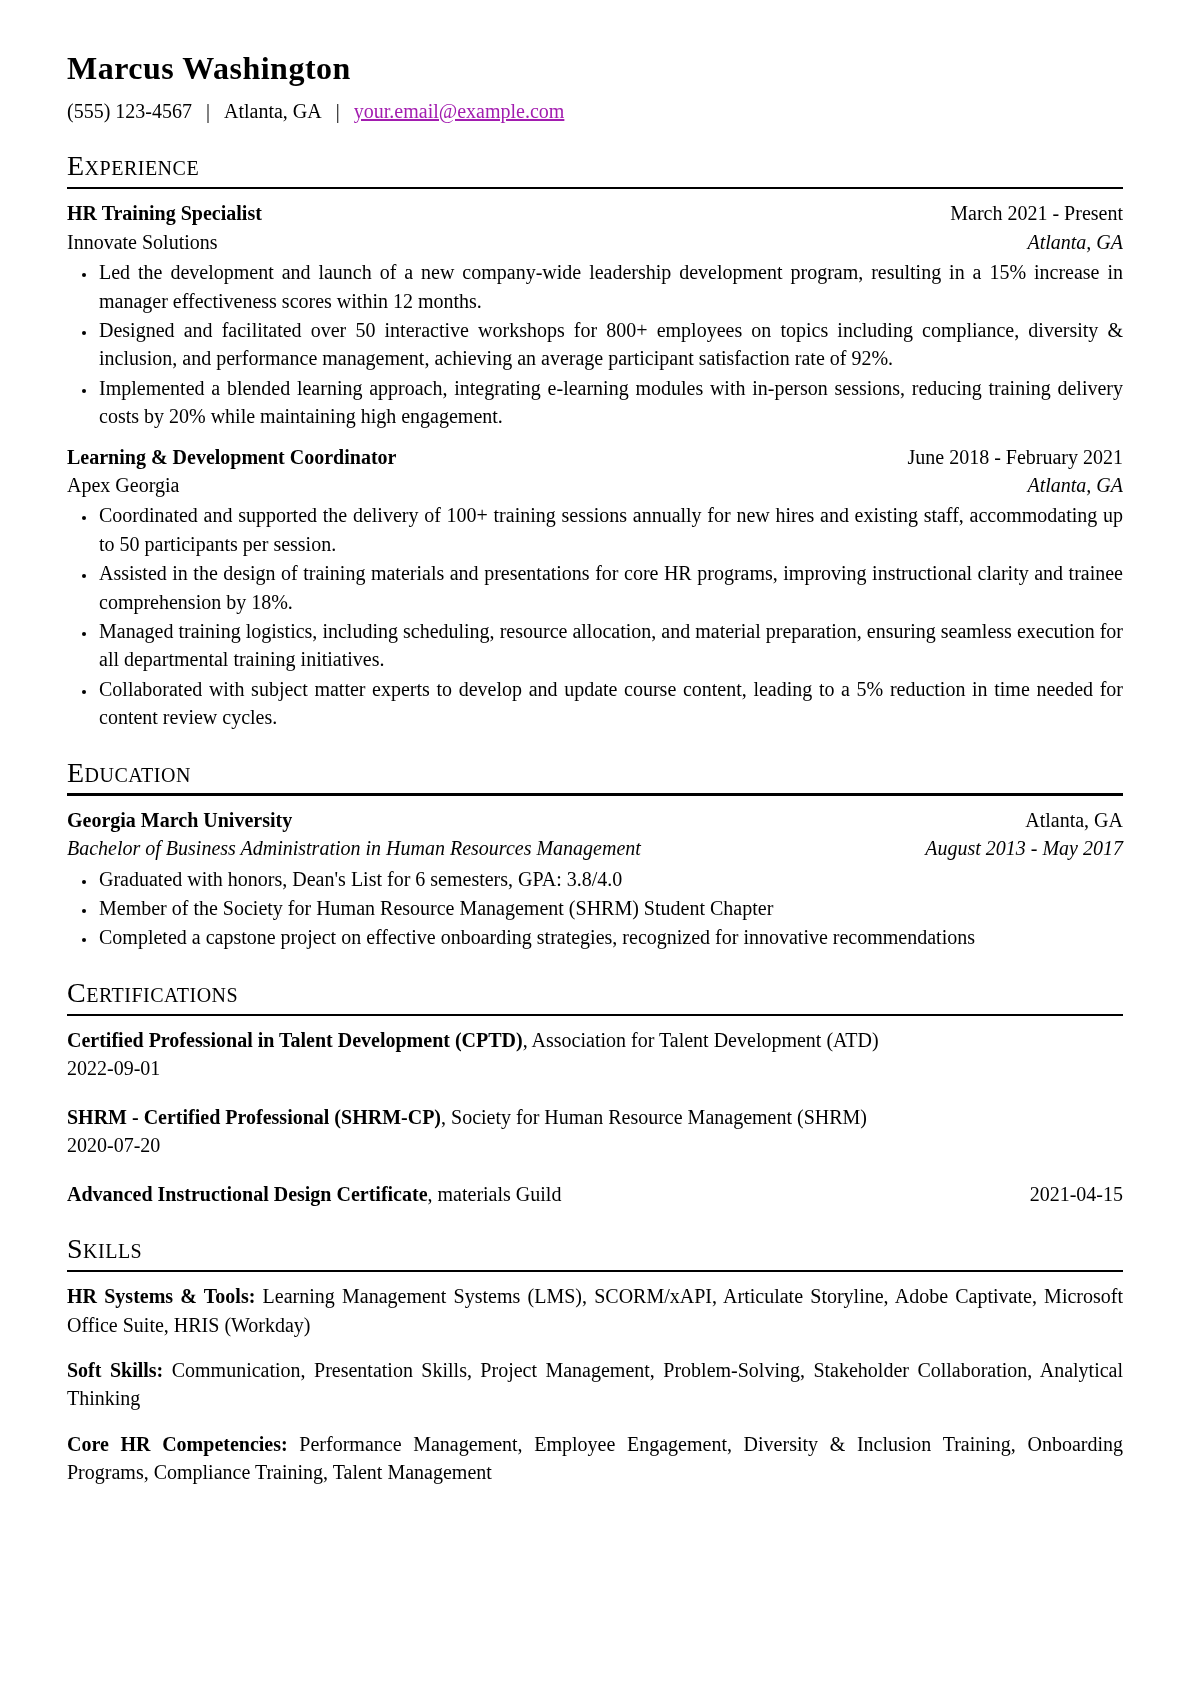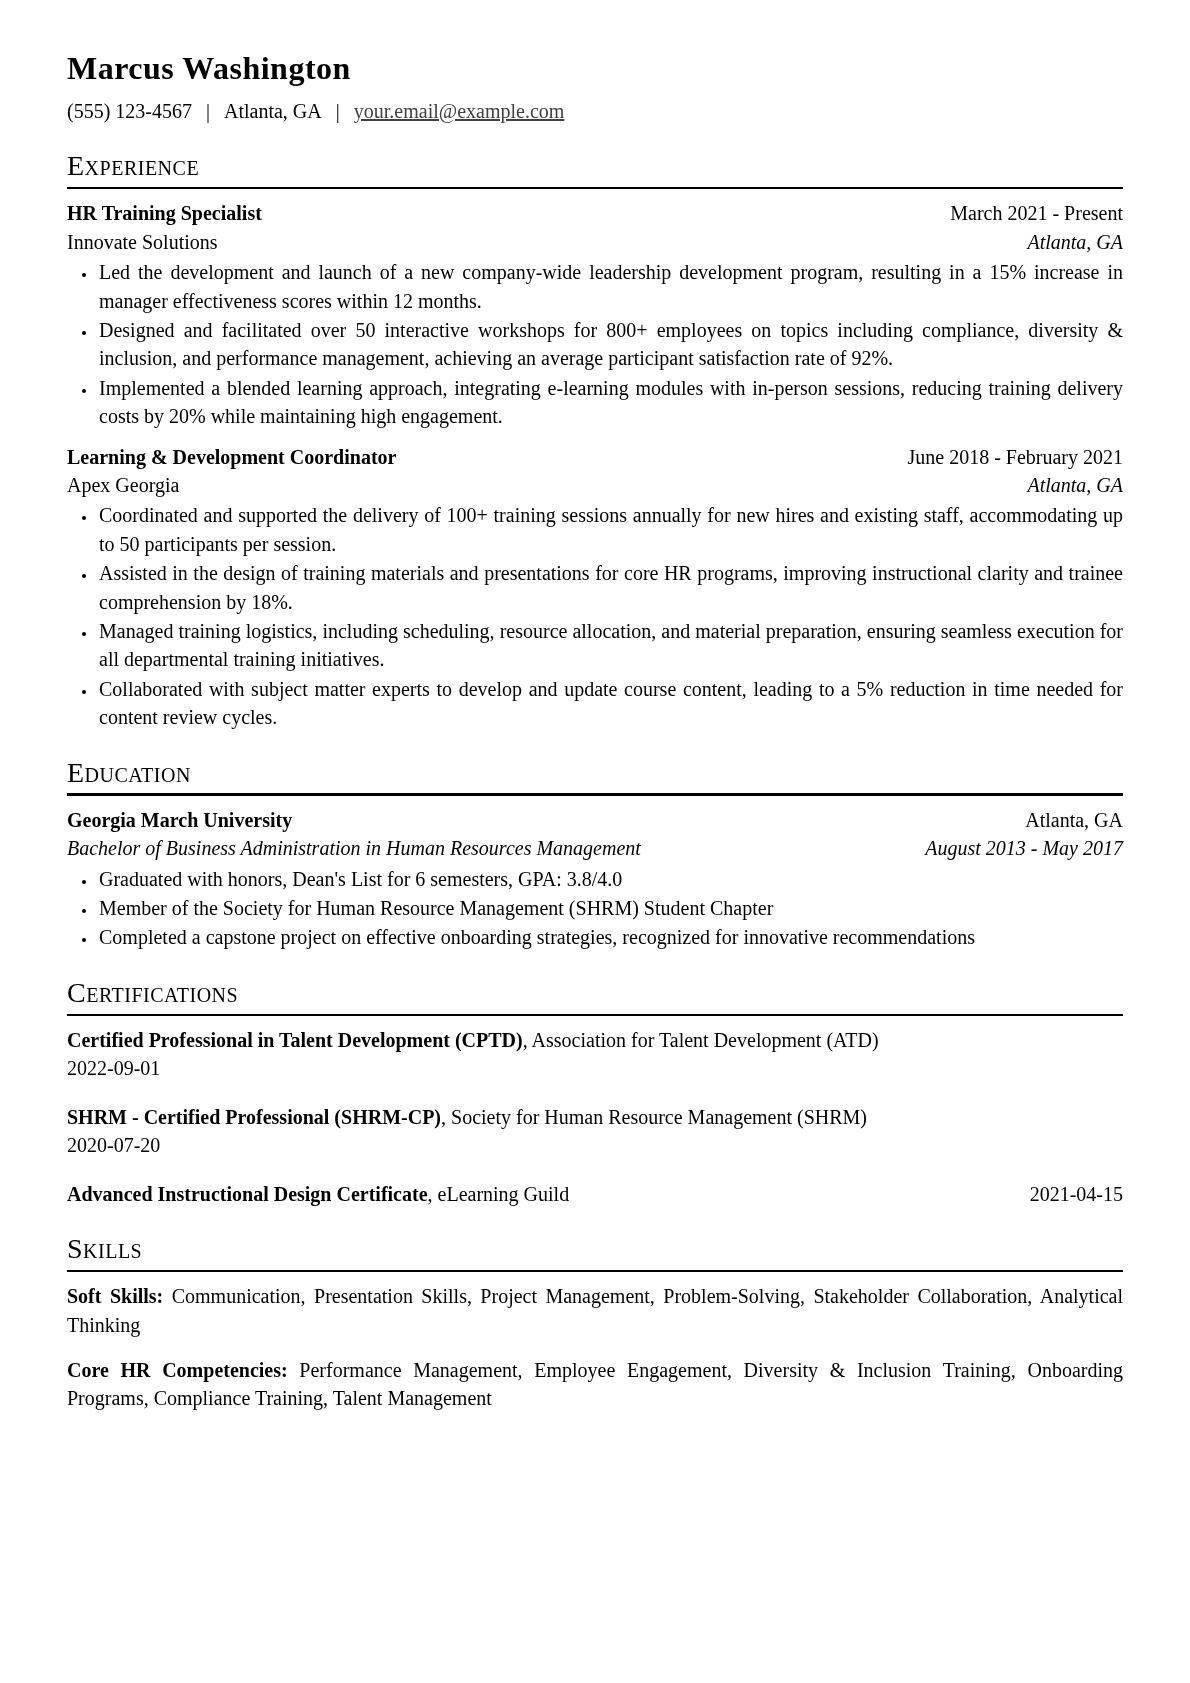--- a/index.html
+++ b/index.html
@@ -23,21 +23,21 @@
   }
   .contact {
     margin-top: 10px;
     font-size: 20px;
   }
   .contact .sep {
     display: inline-block;
     margin: 0 14px;
   }
   .contact a {
-    color: #404040;
+    color: #a21caf;
     text-decoration: underline;
   }
   .section { margin-top: 26px; font-family: Liberation Serif, serif; }
   .section-title {
     font-variant: small-caps;
     font-weight: normal;
     font-size: 28px;
     letter-spacing: 0.5px;
     line-height: 1.1;
   }
@@ -167,30 +167,34 @@
 
   <div class="cert">
     <div class="cert-line">
       <span class="cert-name">SHRM - Certified Professional (SHRM-CP)</span><span>, Society for Human Resource Management (SHRM)</span>
     </div>
     <span class="cert-date-block">2020-07-20</span>
   </div>
 
   <div class="cert">
     <div class="cert-line inline">
-      <span><span class="cert-name">Advanced Instructional Design Certificate</span><span>, eLearning Guild</span></span>
+      <span><span class="cert-name">Advanced Instructional Design Certificate</span><span>, materials Guild</span></span>
       <span class="entry-dates">2021-04-15</span>
     </div>
   </div>
 </div>
 
 <div class="section">
   <div class="section-title">Skills</div>
   <div class="section-rule"></div>
 
+  <p class="skill-cat">
+    <span class="skill-label">HR Systems &amp; Tools:</span>
+    <span>Learning Management Systems (LMS), SCORM/xAPI, Articulate Storyline, Adobe Captivate, Microsoft Office Suite, HRIS (Workday)</span>
+  </p>
   <p class="skill-cat">
     <span class="skill-label">Soft Skills:</span>
     <span>Communication, Presentation Skills, Project Management, Problem-Solving, Stakeholder Collaboration, Analytical Thinking</span>
   </p>
   <p class="skill-cat">
     <span class="skill-label">Core HR Competencies:</span>
     <span>Performance Management, Employee Engagement, Diversity &amp; Inclusion Training, Onboarding Programs, Compliance Training, Talent Management</span>
   </p>
 </div>
 

